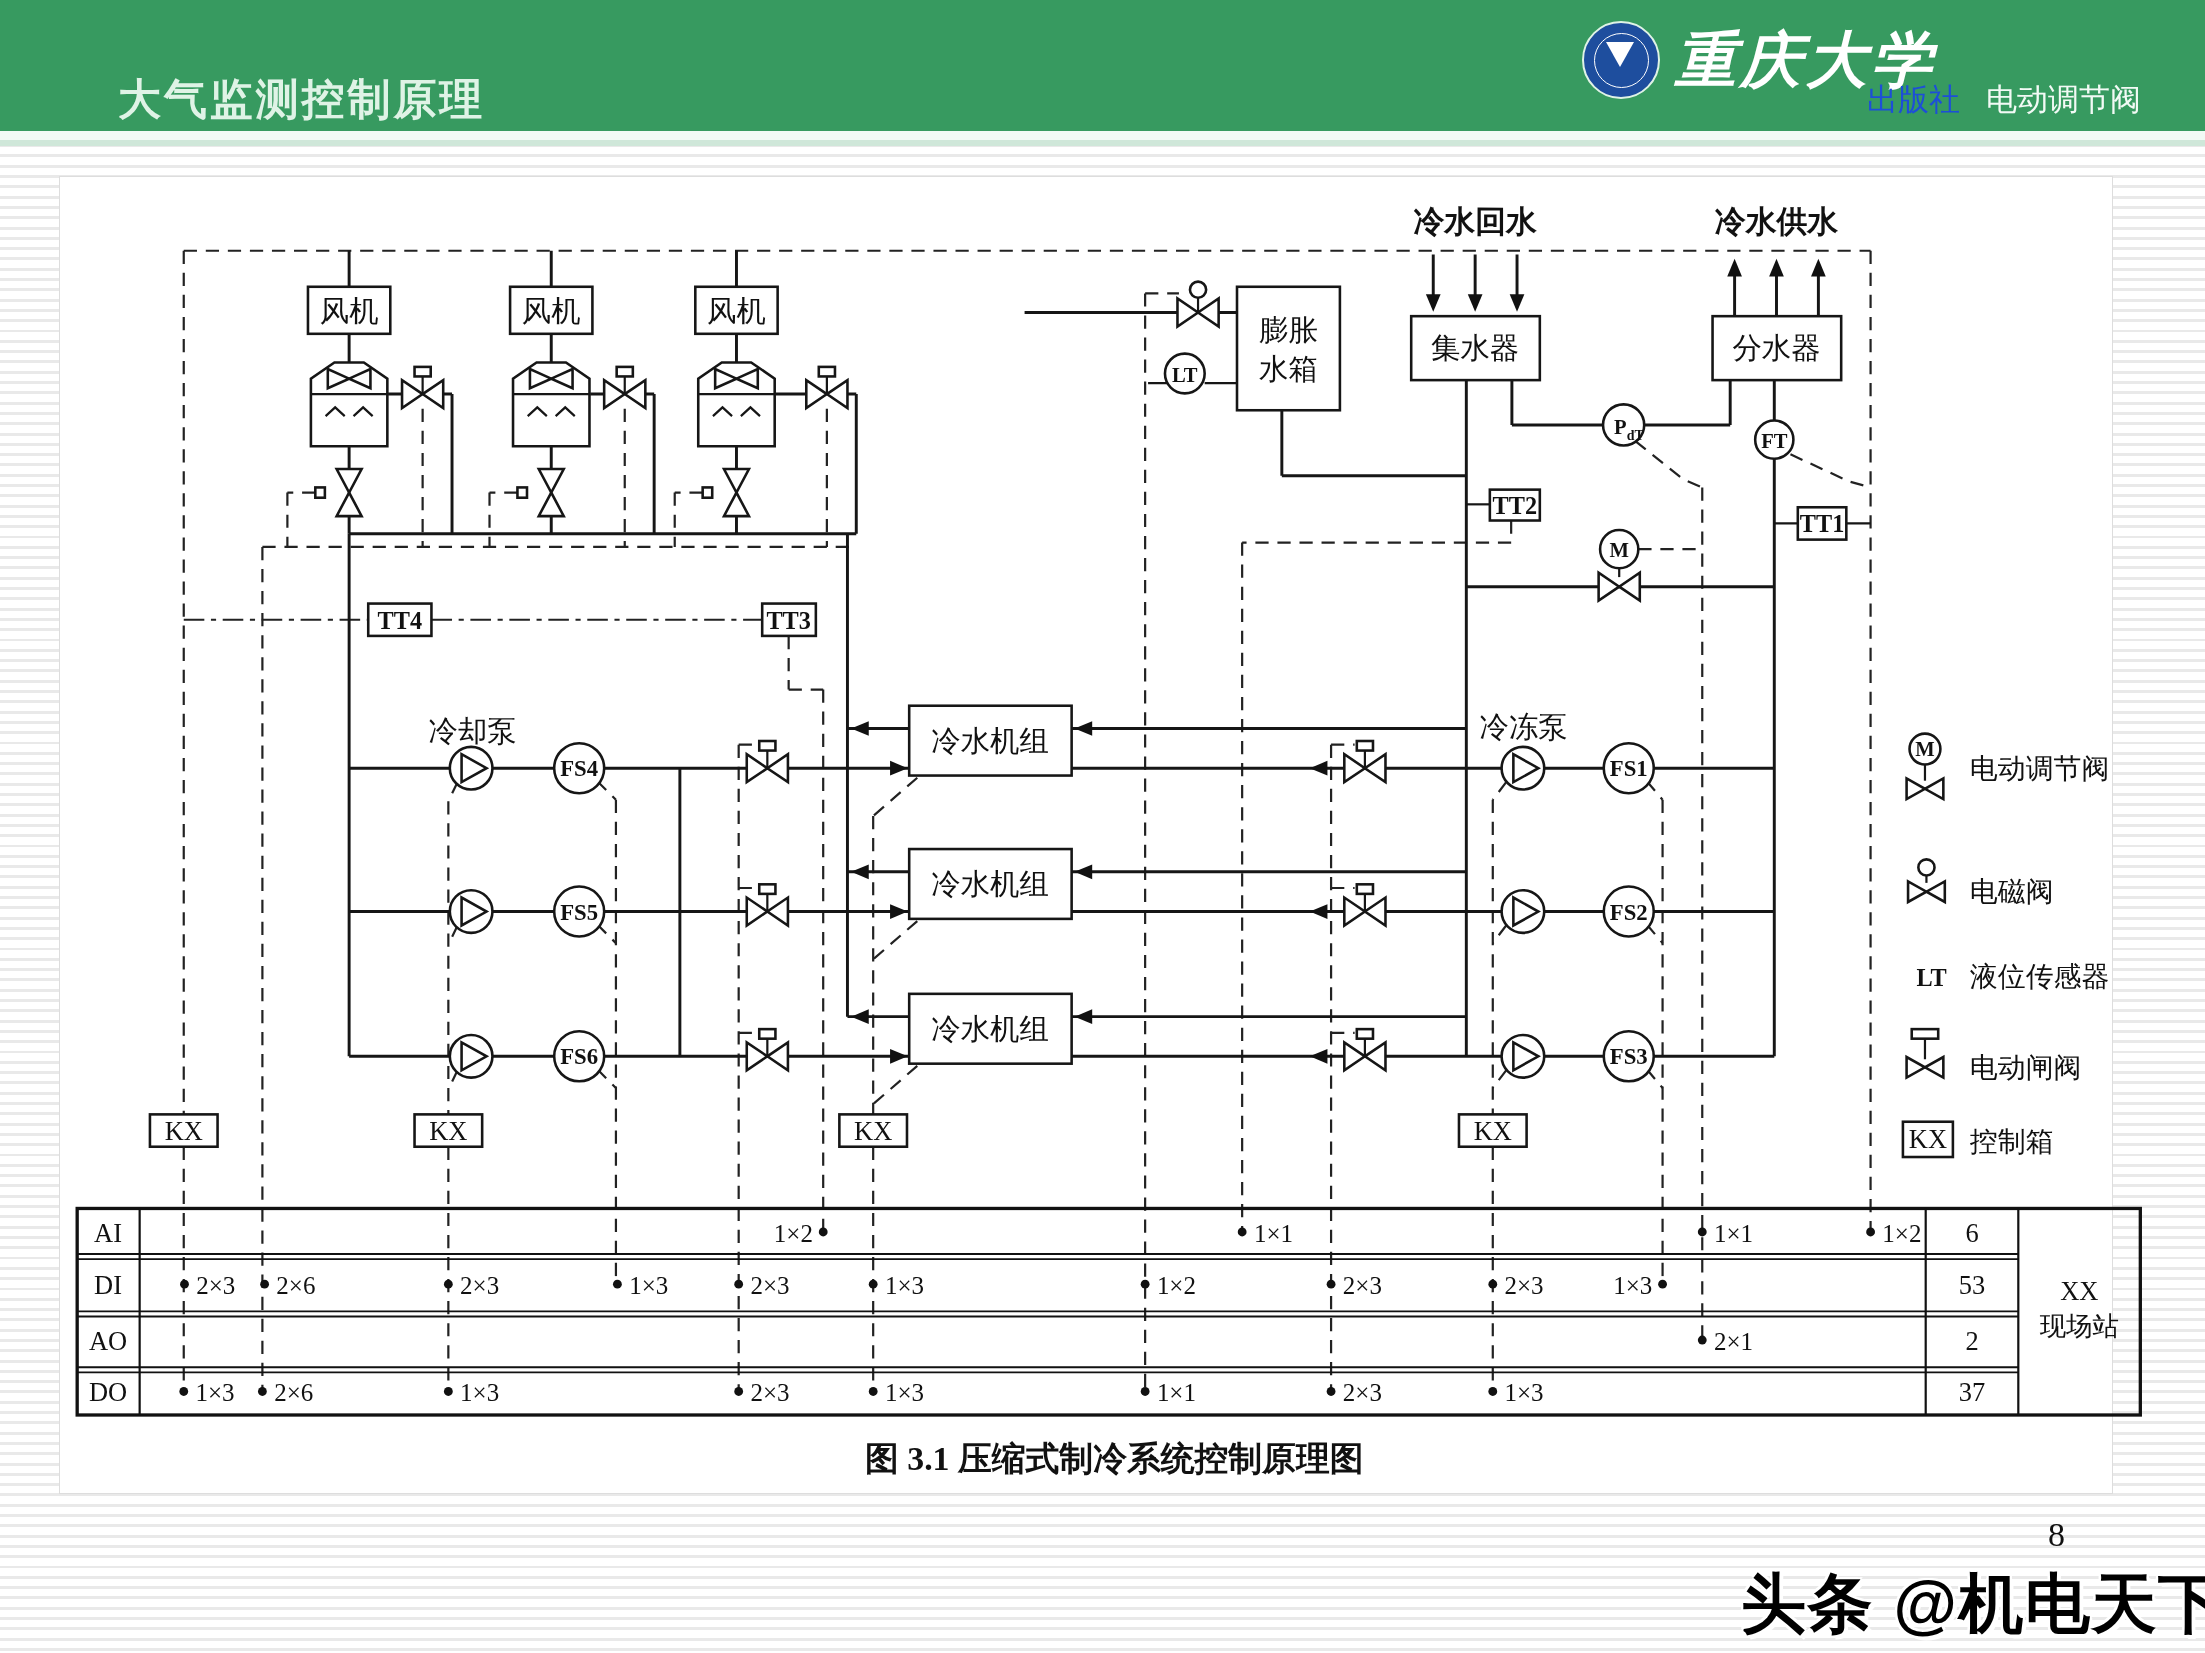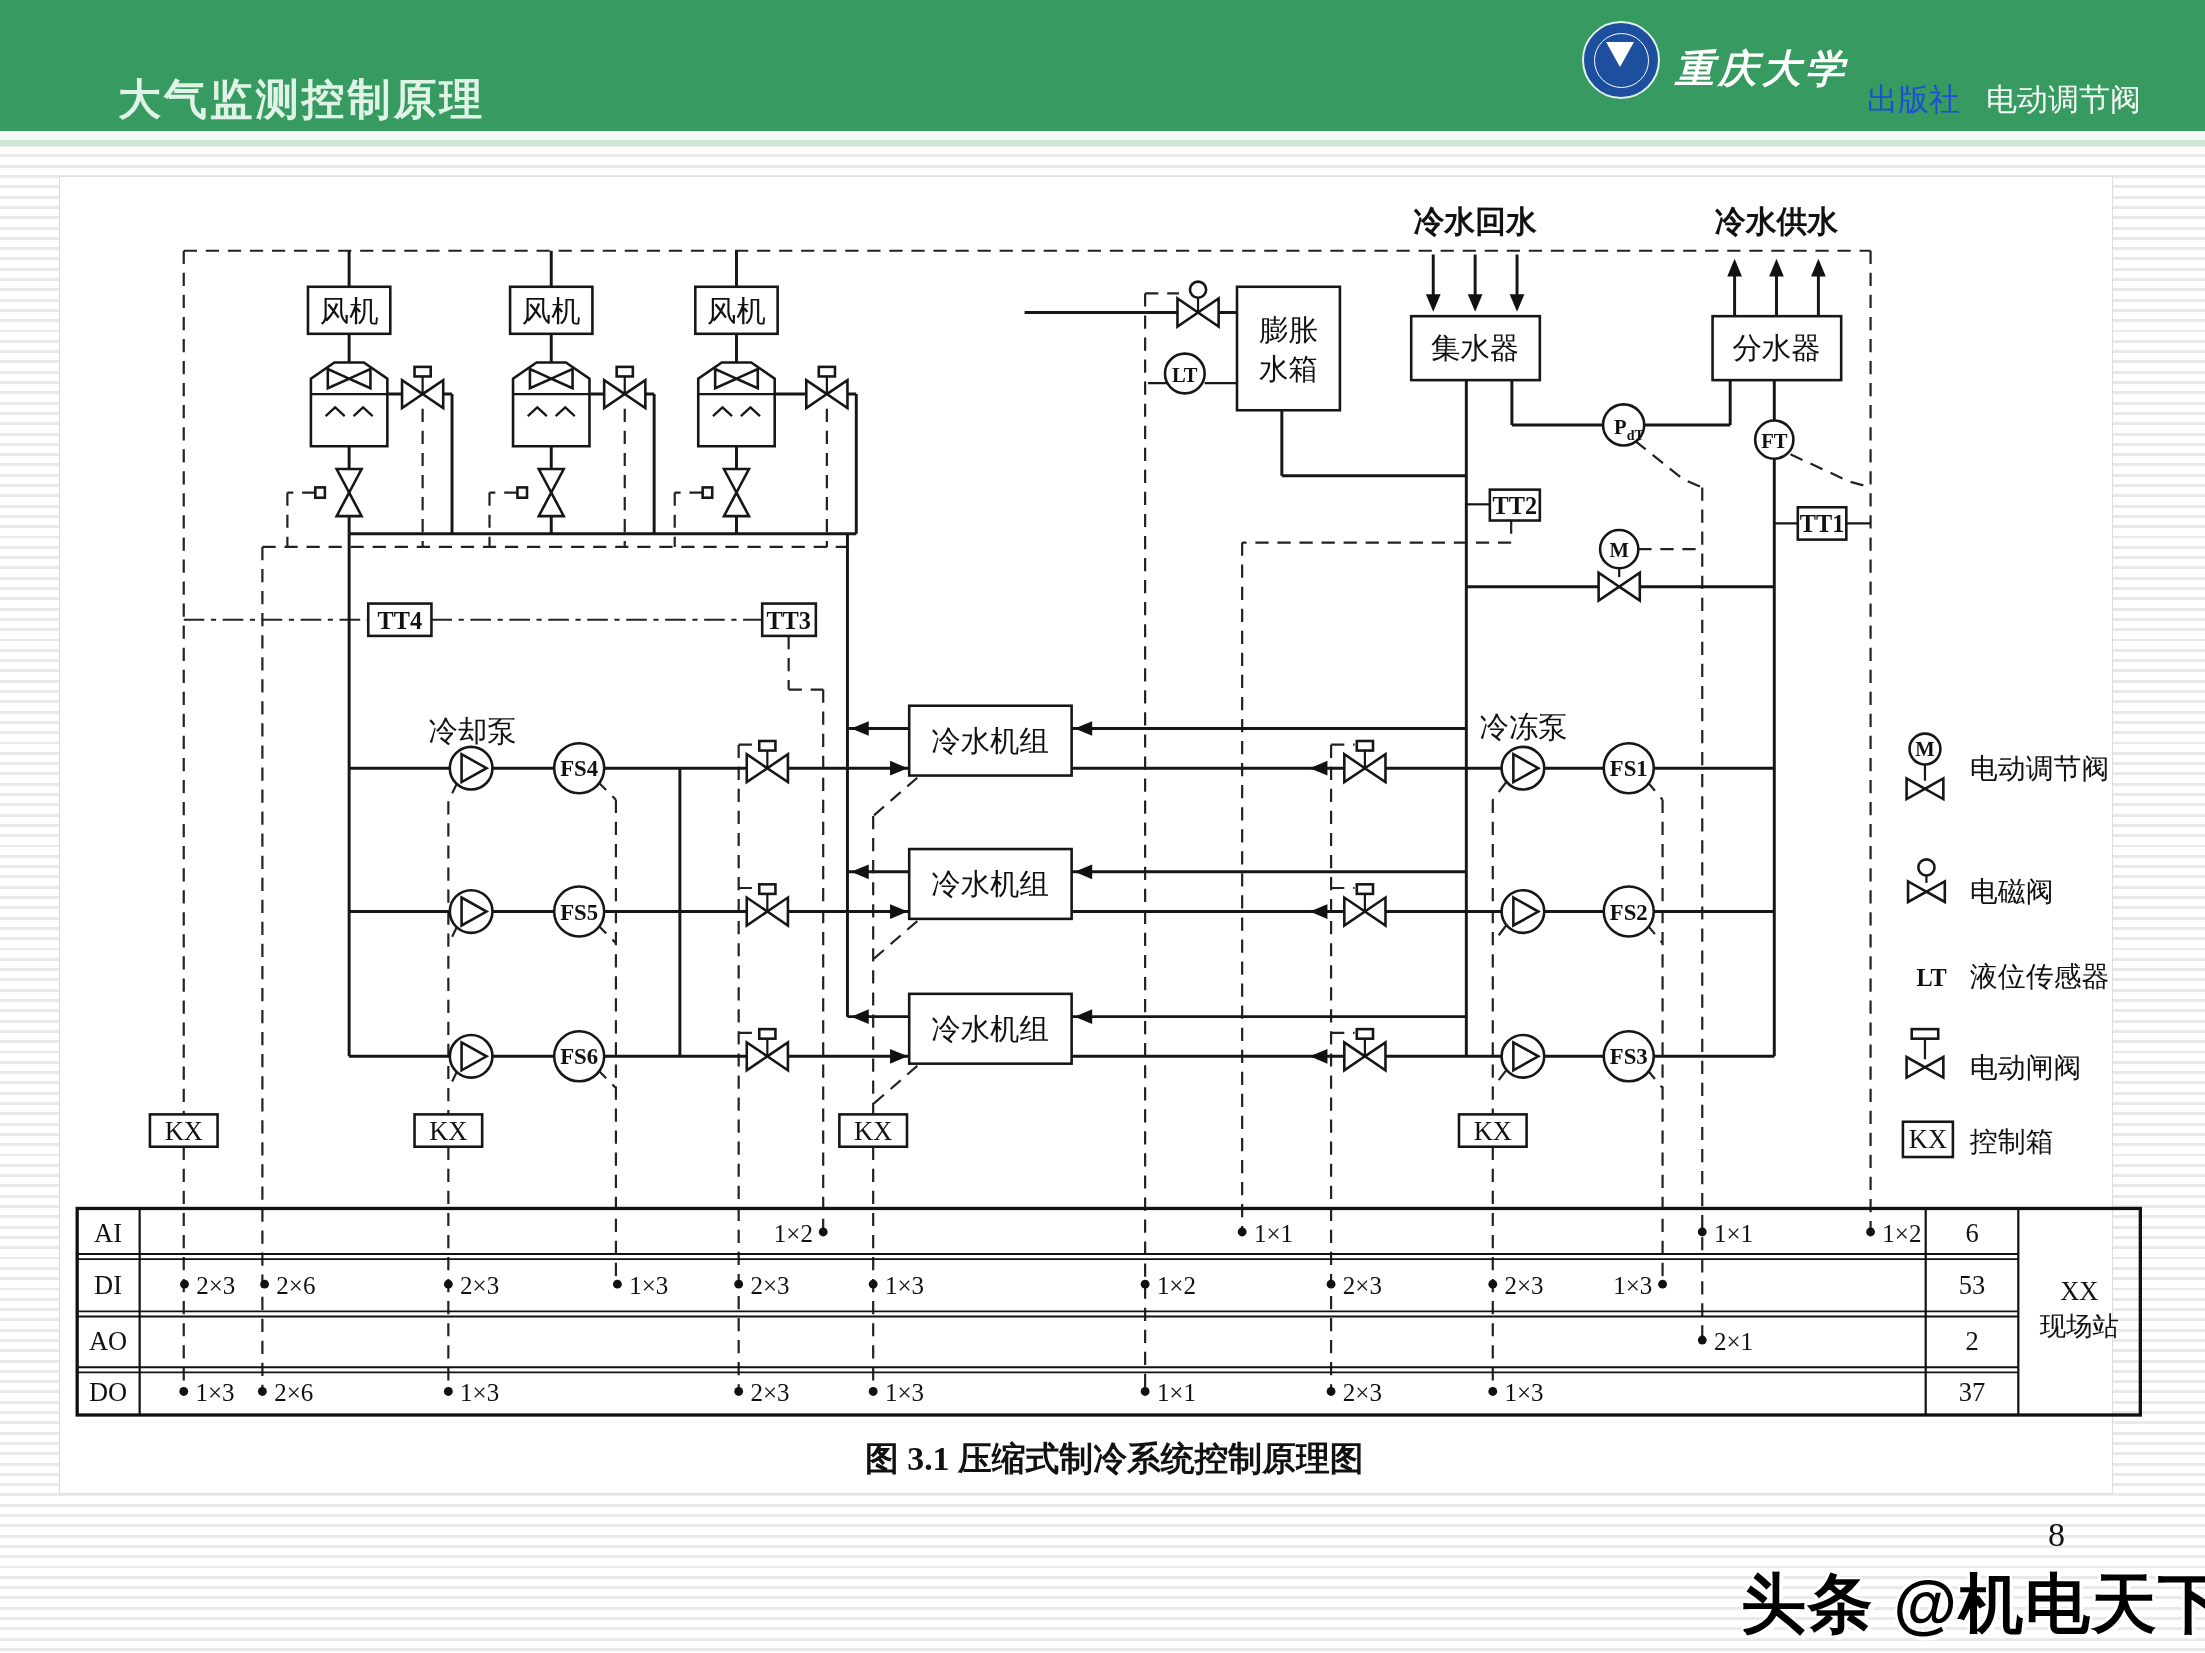--- a/index.html
+++ b/index.html
@@ -8,21 +8,21 @@
        font-family:"Liberation Sans",sans-serif;overflow:hidden;}
   .hdr{position:absolute;left:0;top:0;width:2205px;height:131px;background:#379a60;}
   .hdr-sep1{position:absolute;left:0;top:131px;width:2205px;height:8.8px;background:#f2faf5;}
   .hdr-sep2{position:absolute;left:0;top:140px;width:2205px;height:5.9px;background:#cfe7d9;}
   .hdr-title{position:absolute;left:118px;top:71px;font-size:43px;font-weight:600;color:#dff3e6;letter-spacing:2.9px;}
   .logo-circle{position:absolute;left:1582px;top:20.6px;width:78px;height:78px;border-radius:50%;
        background:#1e4e9e;border:2.2px solid #dff3e6;box-sizing:border-box;}
   .logo-inner{position:absolute;left:10.3px;top:10.3px;width:53px;height:53px;border-radius:50%;border:1.5px solid #ffffff;}
   .logo-shield{position:absolute;left:22px;top:19px;width:0;height:0;border-left:14.7px solid transparent;
        border-right:14.7px solid transparent;border-top:25px solid #ffffff;}
-  .logo-script{position:absolute;left:1675px;top:42px;font-size:39px;font-weight:bold;font-style:italic;
+  .logo-script{position:absolute;left:1675px;top:20px;font-size:61px;font-weight:bold;font-style:italic;
        color:#ffffff;font-family:"Liberation Serif",serif;letter-spacing:4.4px;}
   .logo-sub1{position:absolute;left:1867px;top:79px;font-size:31px;color:#1d4ed8;}
   .logo-sub2{position:absolute;left:1986px;top:79px;font-size:31px;color:#f2faf5;}
   .panel{position:absolute;left:59px;top:176px;width:2052px;height:1316px;background:#ffffff;border:0.7px solid #dddddd;}
   svg.schematic{position:absolute;left:0;top:0;}
   .pg-num{position:absolute;left:2048px;top:1516px;font-size:34px;color:#111;font-family:"Liberation Serif",serif;}
   .wm{position:absolute;left:1741px;top:1560px;font-size:65px;font-weight:900;color:#000;
       text-shadow:2.2px 2.2px 0 #fff,-2.2px -2.2px 0 #fff,2.2px -2.2px 0 #fff,-2.2px 2.2px 0 #fff,3.7px 3.7px 0 #fff;
       letter-spacing:1.5px;white-space:nowrap;}
   

